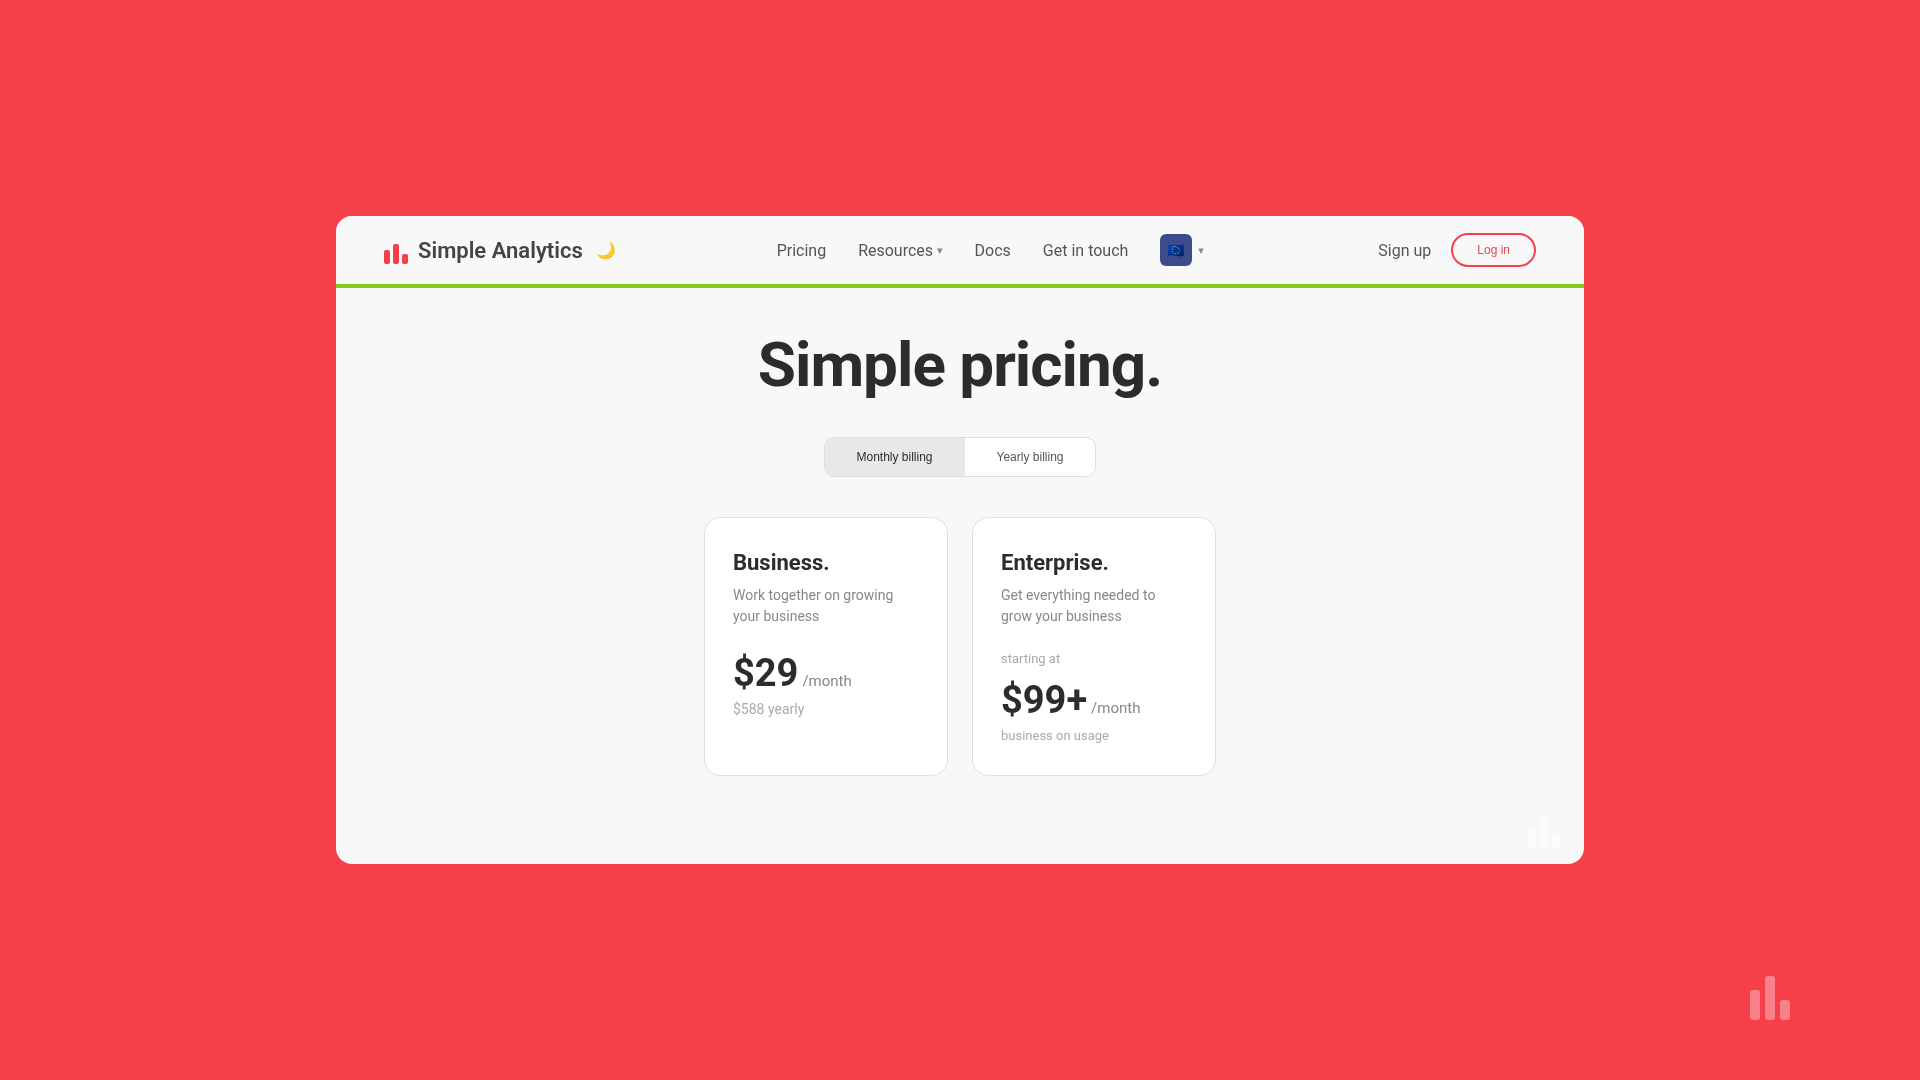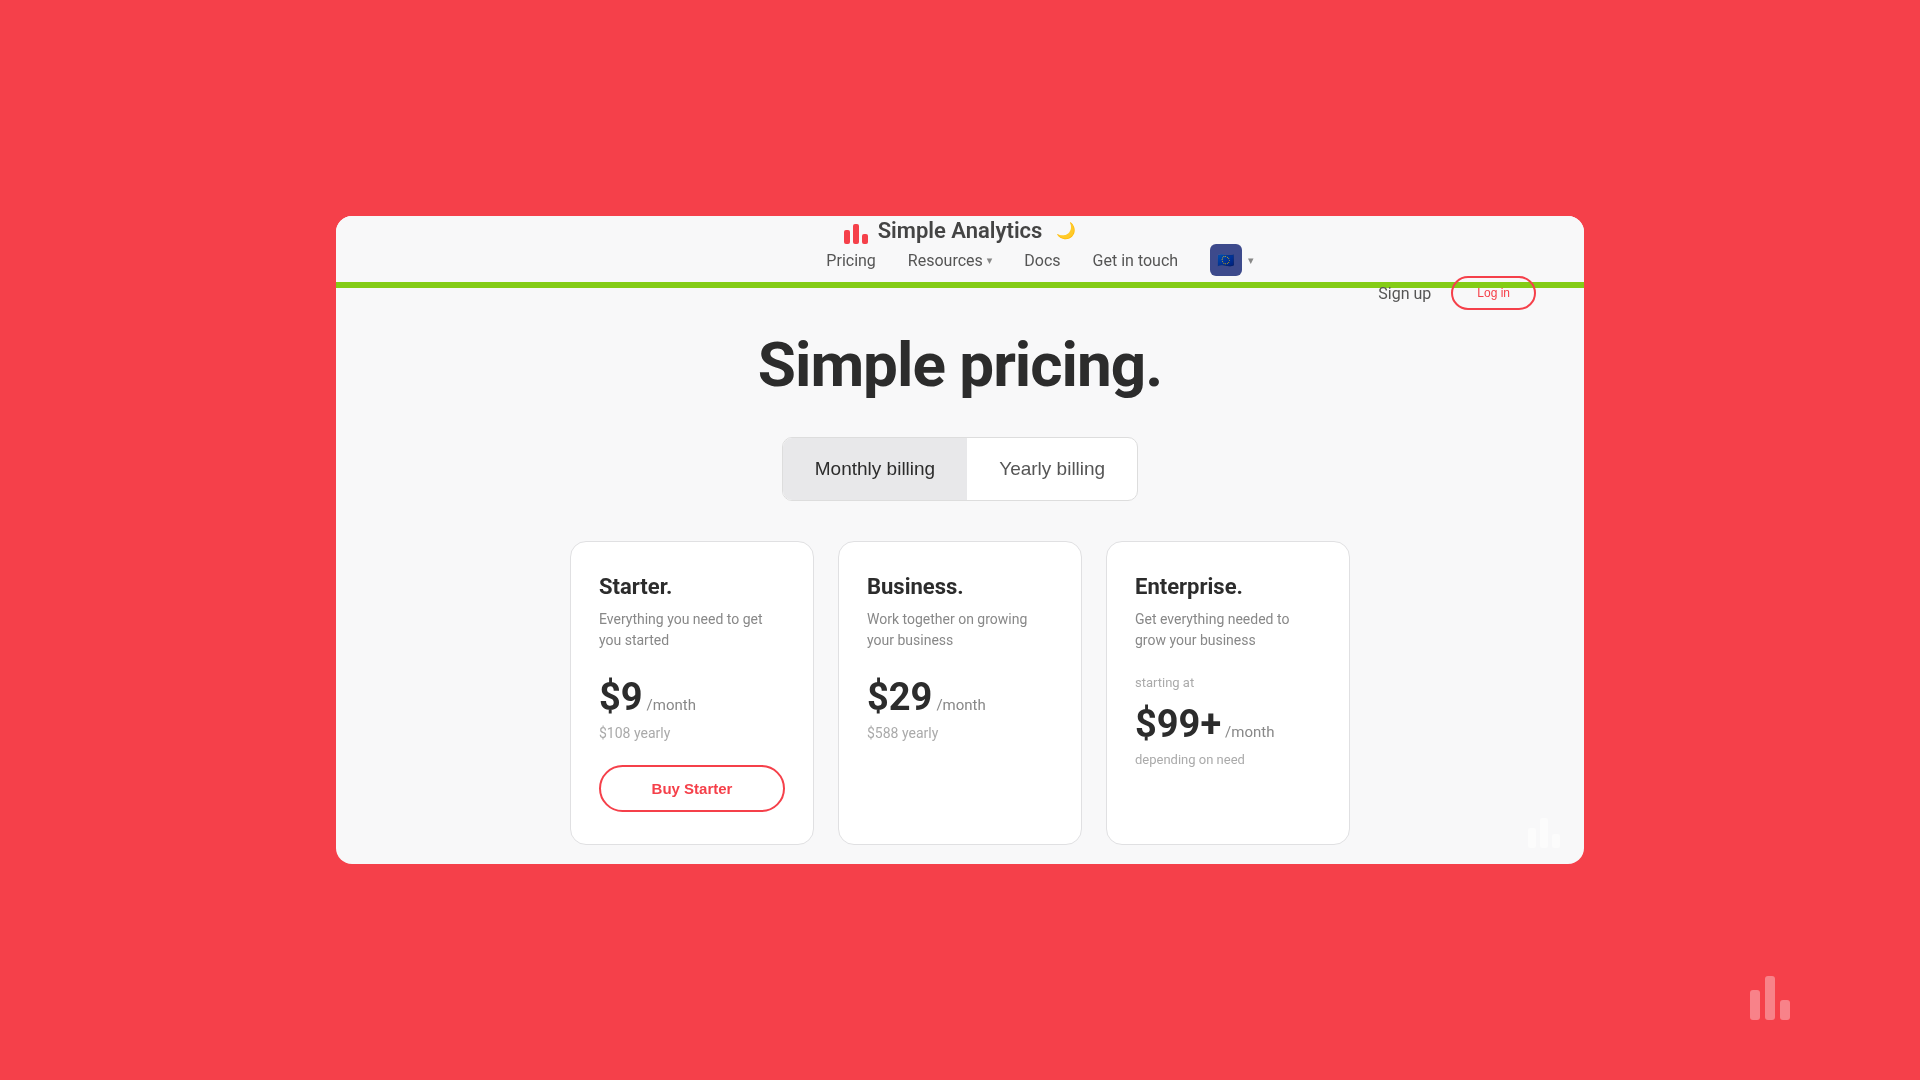--- a/index.html
+++ b/index.html
@@ -21,22 +21,21 @@
       overflow: hidden;
       position: relative;
     }
     
     .navbar {
       display: flex;
       align-items: center;
       padding: 0 48px;
       height: 72px;
       background: #f8f8f9;
-      border-bottom: 6px solid #84cc16;
-      flex-direction: column;
+      border-bottom: 4px solid #84cc16;
     }
     .logo-area {
       display: flex;
       align-items: center;
       gap: 10px;
       flex: 0 0 auto;
     }
     .logo-icon {
       display: flex;
       align-items: flex-end;
@@ -131,22 +130,22 @@
     
     .billing-toggle {
       display: flex;
       background: white;
       border-radius: 10px;
       border: 1px solid #ddd;
       overflow: hidden;
       margin-bottom: 40px;
     }
     .toggle-btn {
-      padding: 20px 32px;
-      font-size: 19px;
+      padding: 12px 32px;
+      font-size: 12px;
       font-weight: 500;
       cursor: pointer;
       border: none;
       background: transparent;
       color: #555;
     }
     .toggle-btn.active {
       background: #e8e8ea;
       color: #2c2c2c;
     }
@@ -278,50 +277,40 @@
   <div class="content">
     <h1 class="page-title">Simple pricing.</h1>
 
     <div class="billing-toggle">
       <button class="toggle-btn active">Monthly billing</button>
       <button class="toggle-btn">Yearly billing</button>
     </div>
 
     <div class="pricing-cards">
 
-      <div class="pricing-card">
-        <div class="card-title">Starter.</div>
-        <div class="card-desc">Everything you need to get you started</div>
-        <div class="price-area">
-          <span class="price-main">$9</span>
-          <span class="price-per">/month</span>
-        </div>
-        <div class="price-yearly">$108 yearly</div>
-        <button class="card-btn">Buy Starter</button>
-      </div>
 
       <div class="pricing-card">
         <div class="card-title">Business.</div>
         <div class="card-desc">Work together on growing your business</div>
         <div class="price-area">
           <span class="price-main">$29</span>
           <span class="price-per">/month</span>
         </div>
         <div class="price-yearly">$588 yearly</div>
       </div>
 
       <div class="pricing-card">
         <div class="card-title">Enterprise.</div>
         <div class="card-desc">Get everything needed to grow your business</div>
         <div class="price-starting">starting at</div>
         <div class="price-area">
           <span class="price-main">$99+</span>
           <span class="price-per">/month</span>
         </div>
-        <div class="price-note">depending on need</div>
+        <div class="price-note">business on usage</div>
       </div>
 
     </div>
   </div>
 
   <div class="corner-bars">
     <div class="corner-bar" style="height:20px;"></div>
     <div class="corner-bar" style="height:30px;"></div>
     <div class="corner-bar" style="height:14px;"></div>
   </div>

